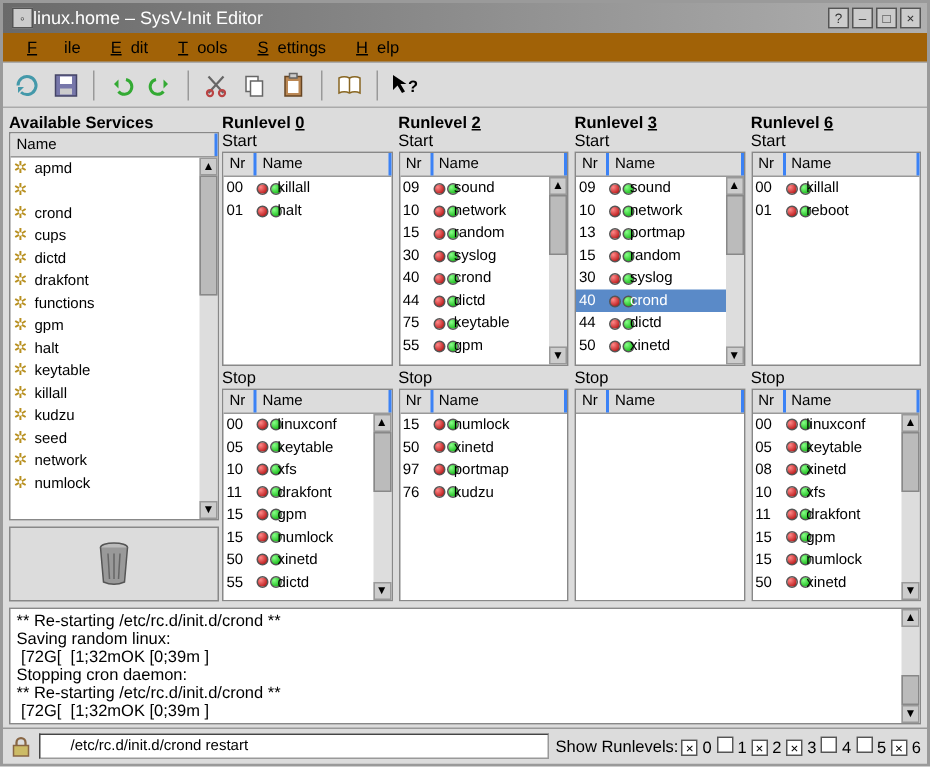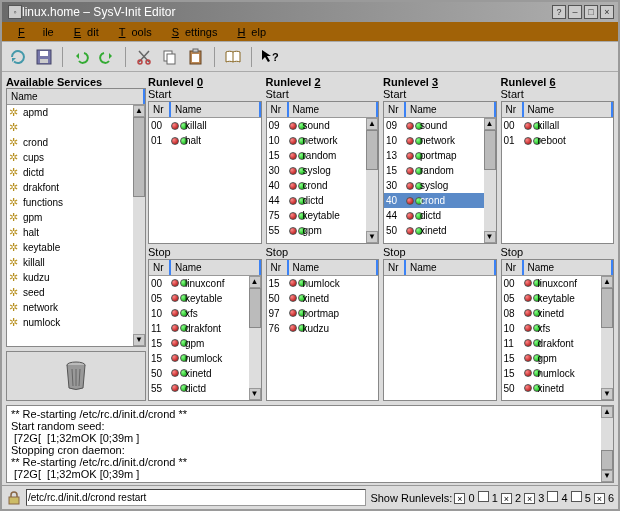--- a/index.html
+++ b/index.html
@@ -35,21 +35,21 @@
 .double-dot { display: flex; gap: 1px; }
 .startbox { height: 138px; margin-bottom: 2px; }
 .stopbox { height: 124px; }
 .trash { height: 50px; border: 1px solid #888; background: #dcdcdc; display: flex; align-items: center; justify-content: center; margin-top: 4px; }
 .scrollbar { position: absolute; right: 0; top: 16px; bottom: 0; width: 12px; background: #ddd; display: flex; flex-direction: column; }
 .scrollbar .arrow { height: 12px; background: #ccc; border: 1px solid #999; font-size: 8px; text-align: center; cursor: pointer; }
 .scrollbar .thumb { flex: 0 0 auto; background: #bbb; border: 1px solid #888; height: 40px; }
 .output { height: 78px; margin: 0 4px 2px 4px; border: 1px solid #888; background: #fff; padding: 2px 4px; font-family: monospace; font-size: 10px; overflow: hidden; position: relative; }
 .output .line { white-space: pre; }
 .statusbar { height: 24px; border-top: 1px solid #999; background: #dcdcdc; display: flex; align-items: center; padding: 0 4px; gap: 4px; }
-.statusbar .cmd { flex: 1; border: 1px inset #999; background: #fff; padding: 2px 1px; font-size: 10px; }
+.statusbar .cmd { flex: 1; border: 1px inset #999; background: #fff; padding: 2px 20px; font-size: 10px; }
 .statusbar .show { display: flex; align-items: center; gap: 2px; font-size: 10px; }
 .statusbar .cb { width: 11px; height: 11px; border: 1px solid #555; background: #fff; display: inline-flex; align-items: center; justify-content: center; font-size: 9px; cursor: pointer; }
 .available-box { flex: 1; min-height: 0; }
 .lock-icon { width: 16px; height: 16px; }
 svg { display: block; }
 </style>
 </head>
 <body>
 
 <div class="window">
@@ -758,21 +758,21 @@
               <div class="arrow">▼</div>
             </div>
           </div>
         </div>
       </div>
   </div>
 
   <div class="output">
     <div id="outlines">
         <div class="line">** Re-starting /etc/rc.d/init.d/crond **</div>
-        <div class="line">Start random seed:</div>
+        <div class="line">Saving random linux:</div>
         <div class="line"> [72G[  [1;32mOK [0;39m ]</div>
         <div class="line">Stopping cron daemon:</div>
         <div class="line">** Re-starting /etc/rc.d/init.d/crond **</div>
         <div class="line"> [72G[  [1;32mOK [0;39m ]</div>
       </div>
     <div class="scrollbar" style="top:0">
       <div class="arrow">▲</div>
       <div style="flex:1"></div>
       <div class="thumb" style="height:20px"></div>
       <div class="arrow">▼</div>

